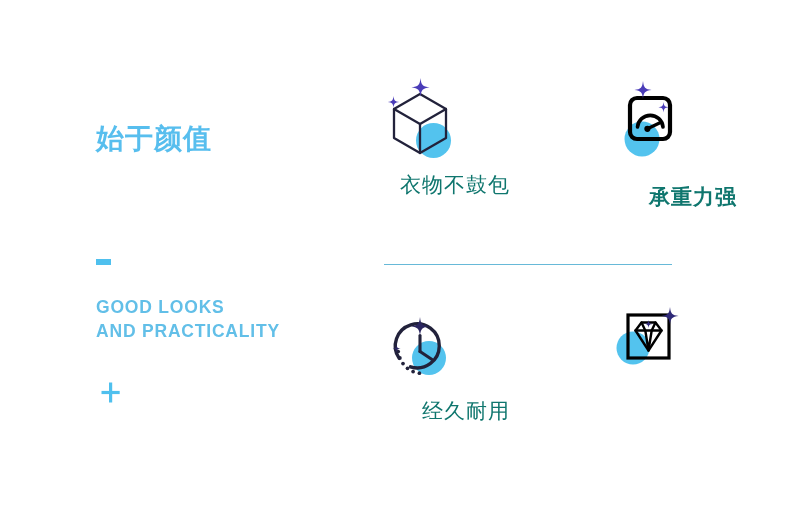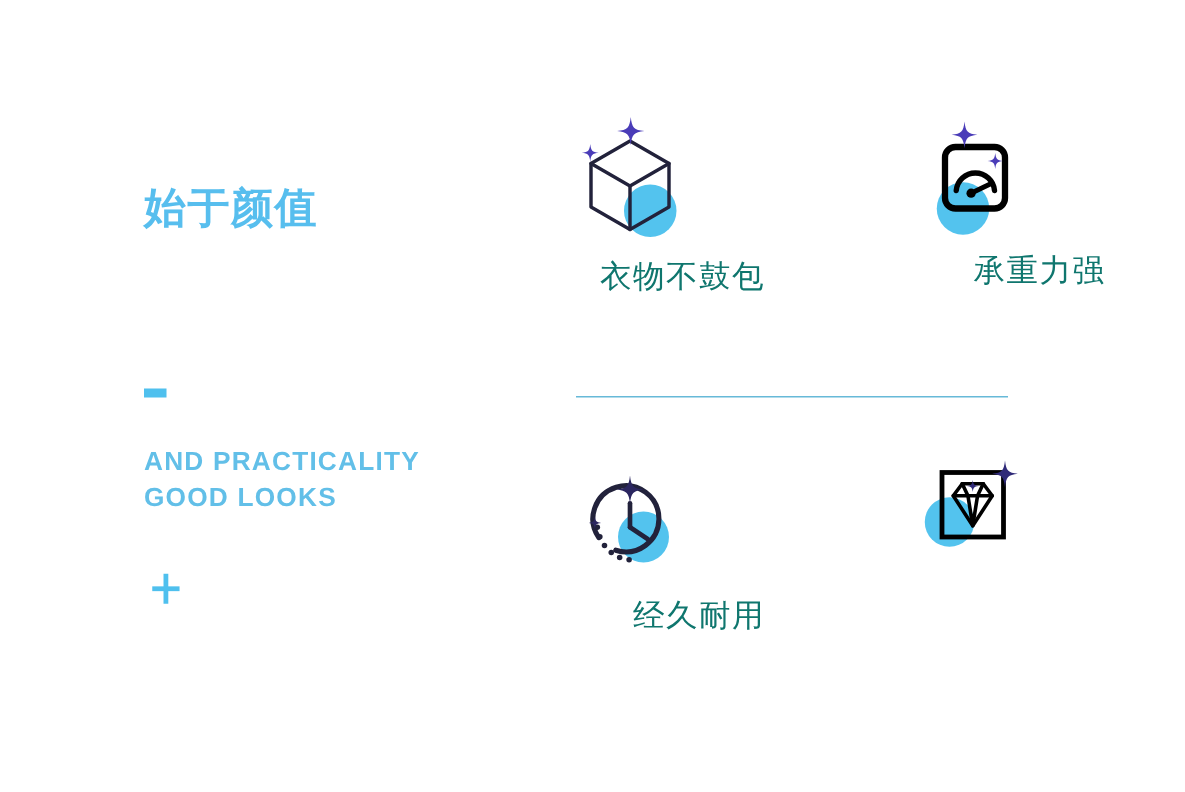--- a/index.html
+++ b/index.html
@@ -71,21 +71,21 @@
     white-space:nowrap;
     text-align:right;
   }
 
   #f0{ left:330px; top:72px; }
   #f1{ left:557px; top:72px; }
   #f2{ left:330px; top:300px; }
   #f3{ left:557px; top:288px; }
 
   #f0 .caption{ margin-top:8px; }
-  #f1 .caption{ margin-top:4px; }
+  #f1 .caption{ margin-top:20px;font-weight:bold; }
   #f2 .caption{ margin-top:6px; }
   #f3 .caption{ margin-top:6px; }
 
   .divider{
     position:absolute;
     left:384px; top:264px;
     width:288px;height:1px;
     background:#67B9D8;
   }
 </style>
@@ -94,22 +94,22 @@
 
 <div id="page">
 
   <div class="left-col">
     <div class="headline">始于颜值</div>
   </div>
 
   <div class="dash-mark"></div>
 
   <div class="eng-block">
+    <div class="eng-line">GOOD LOOKS</div>
     <div class="eng-line">AND PRACTICALITY</div>
-    <div class="eng-line">GOOD LOOKS</div>
   </div>
 
   <div class="plus-mark">
     <svg width="22" height="26" viewBox="0 0 22 26" aria-hidden="true">
       <path d="M10.6 2.5 L10.6 22.5" stroke="#4FC0EE" stroke-width="3.2" stroke-linecap="butt"></path>
       <path d="M1.5 12.5 L19.7 12.5" stroke="#4FC0EE" stroke-width="3.2" stroke-linecap="butt"></path>
     </svg>
   </div>
 
   <div class="divider"></div>

